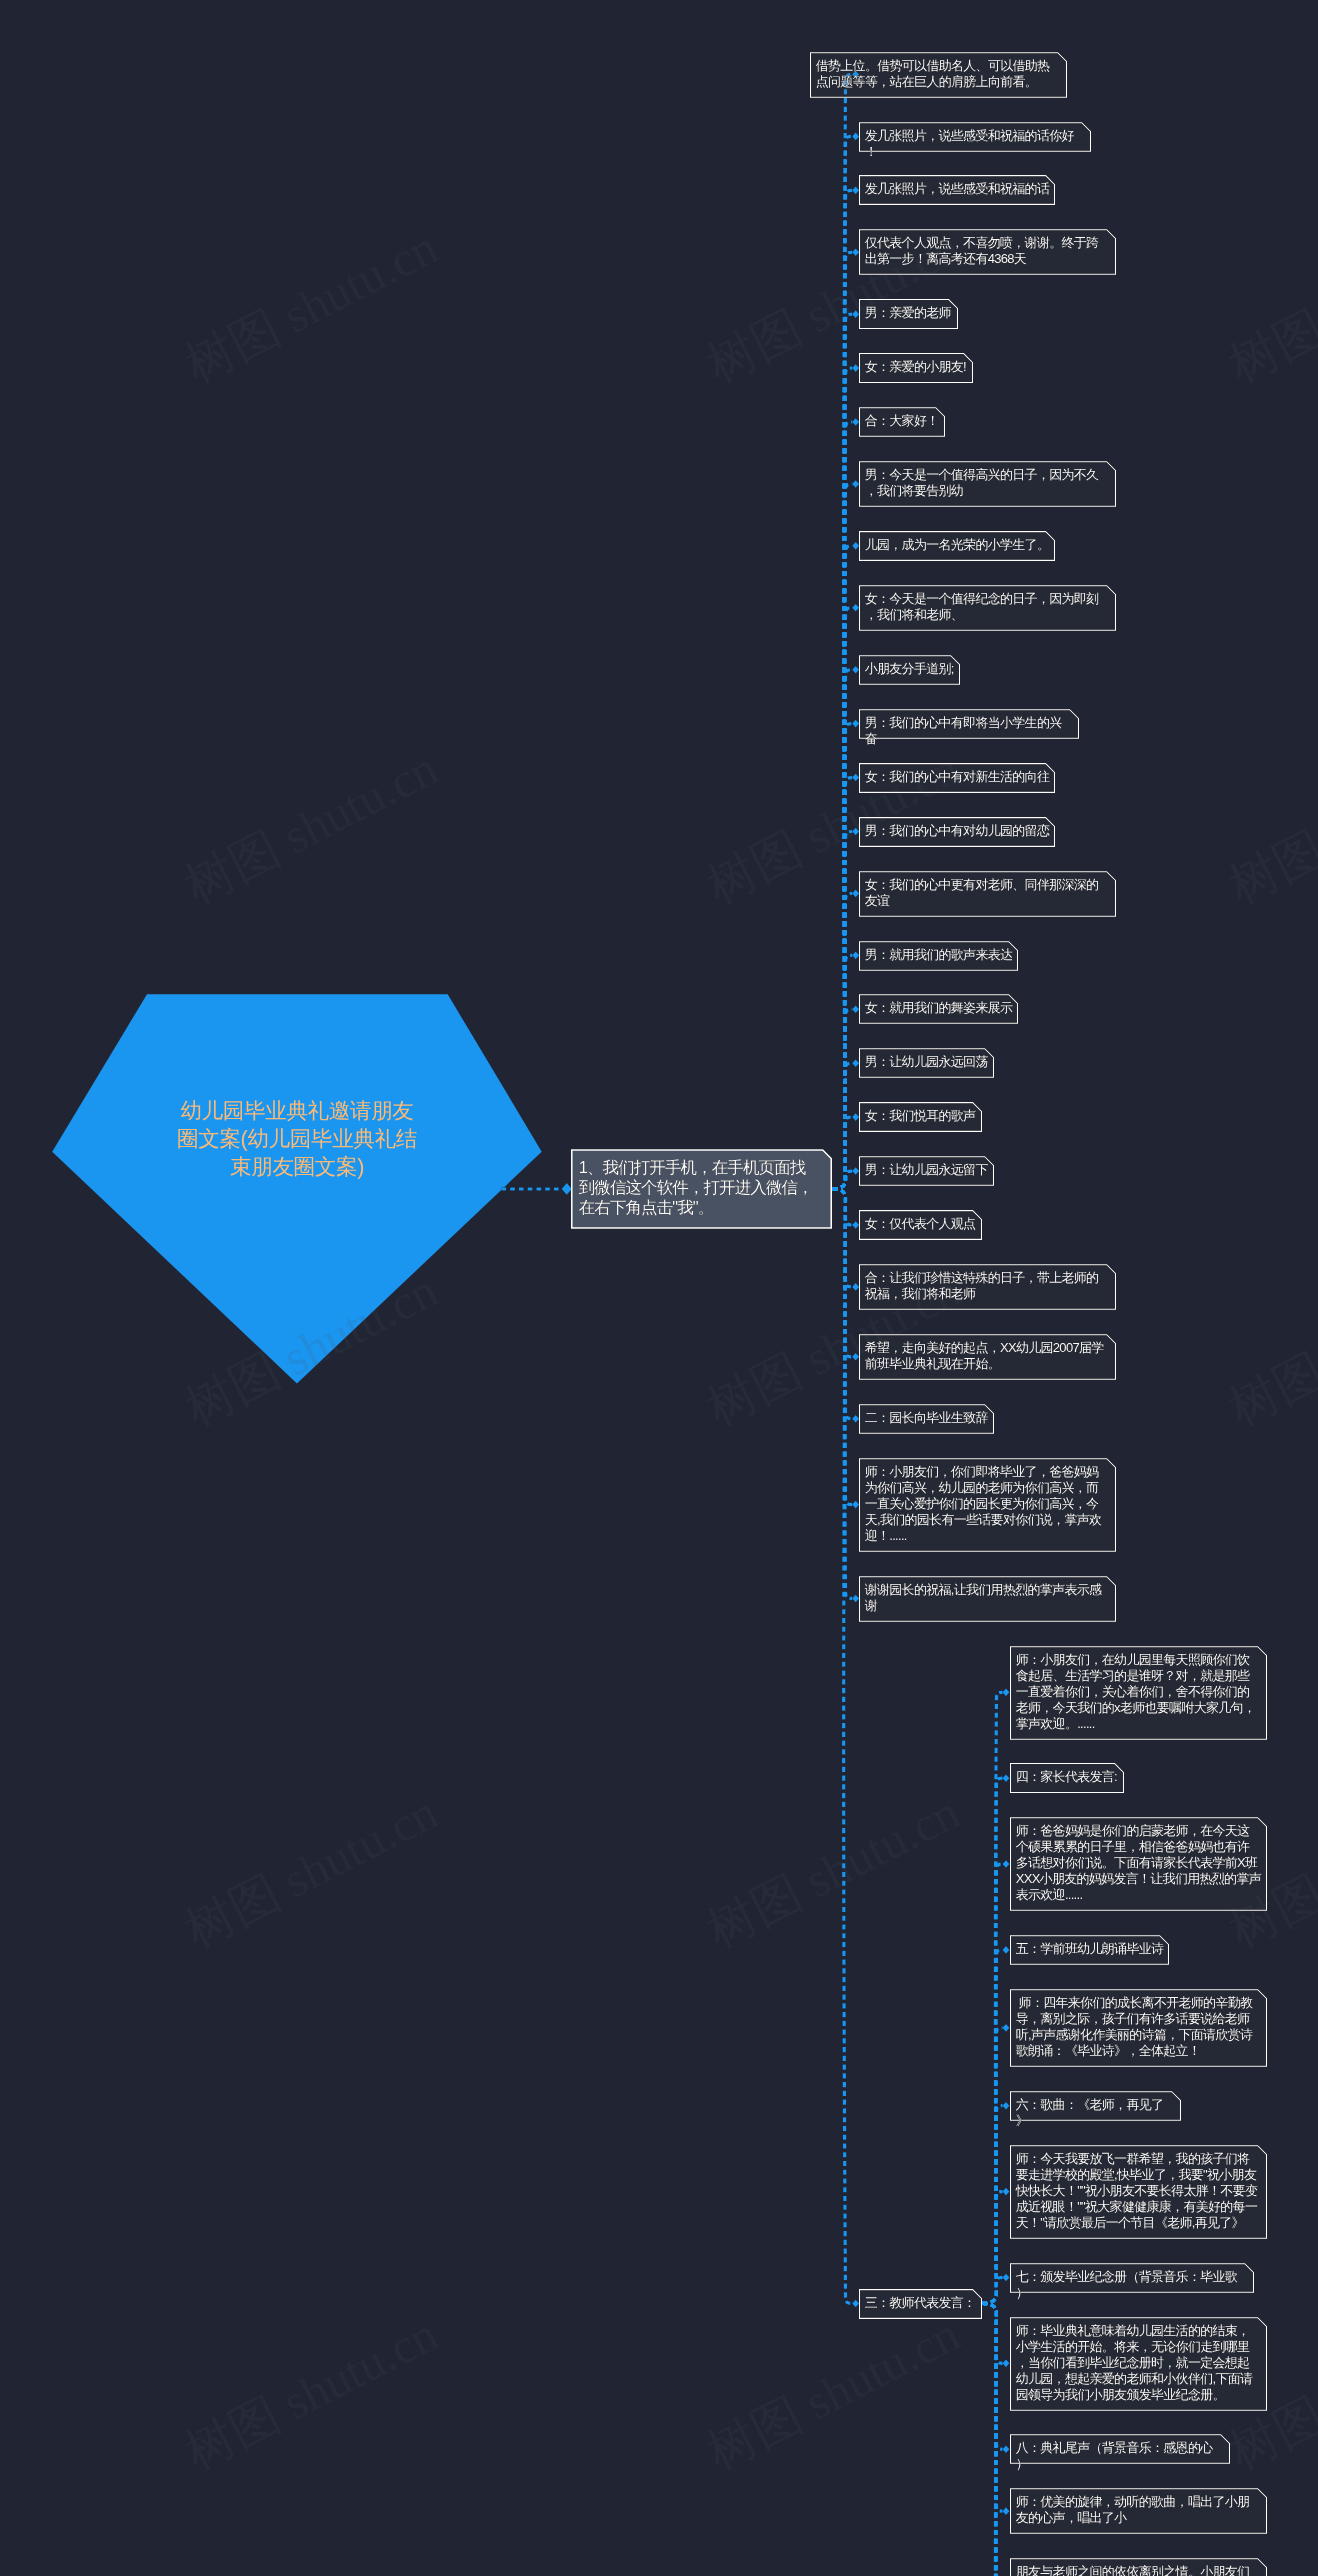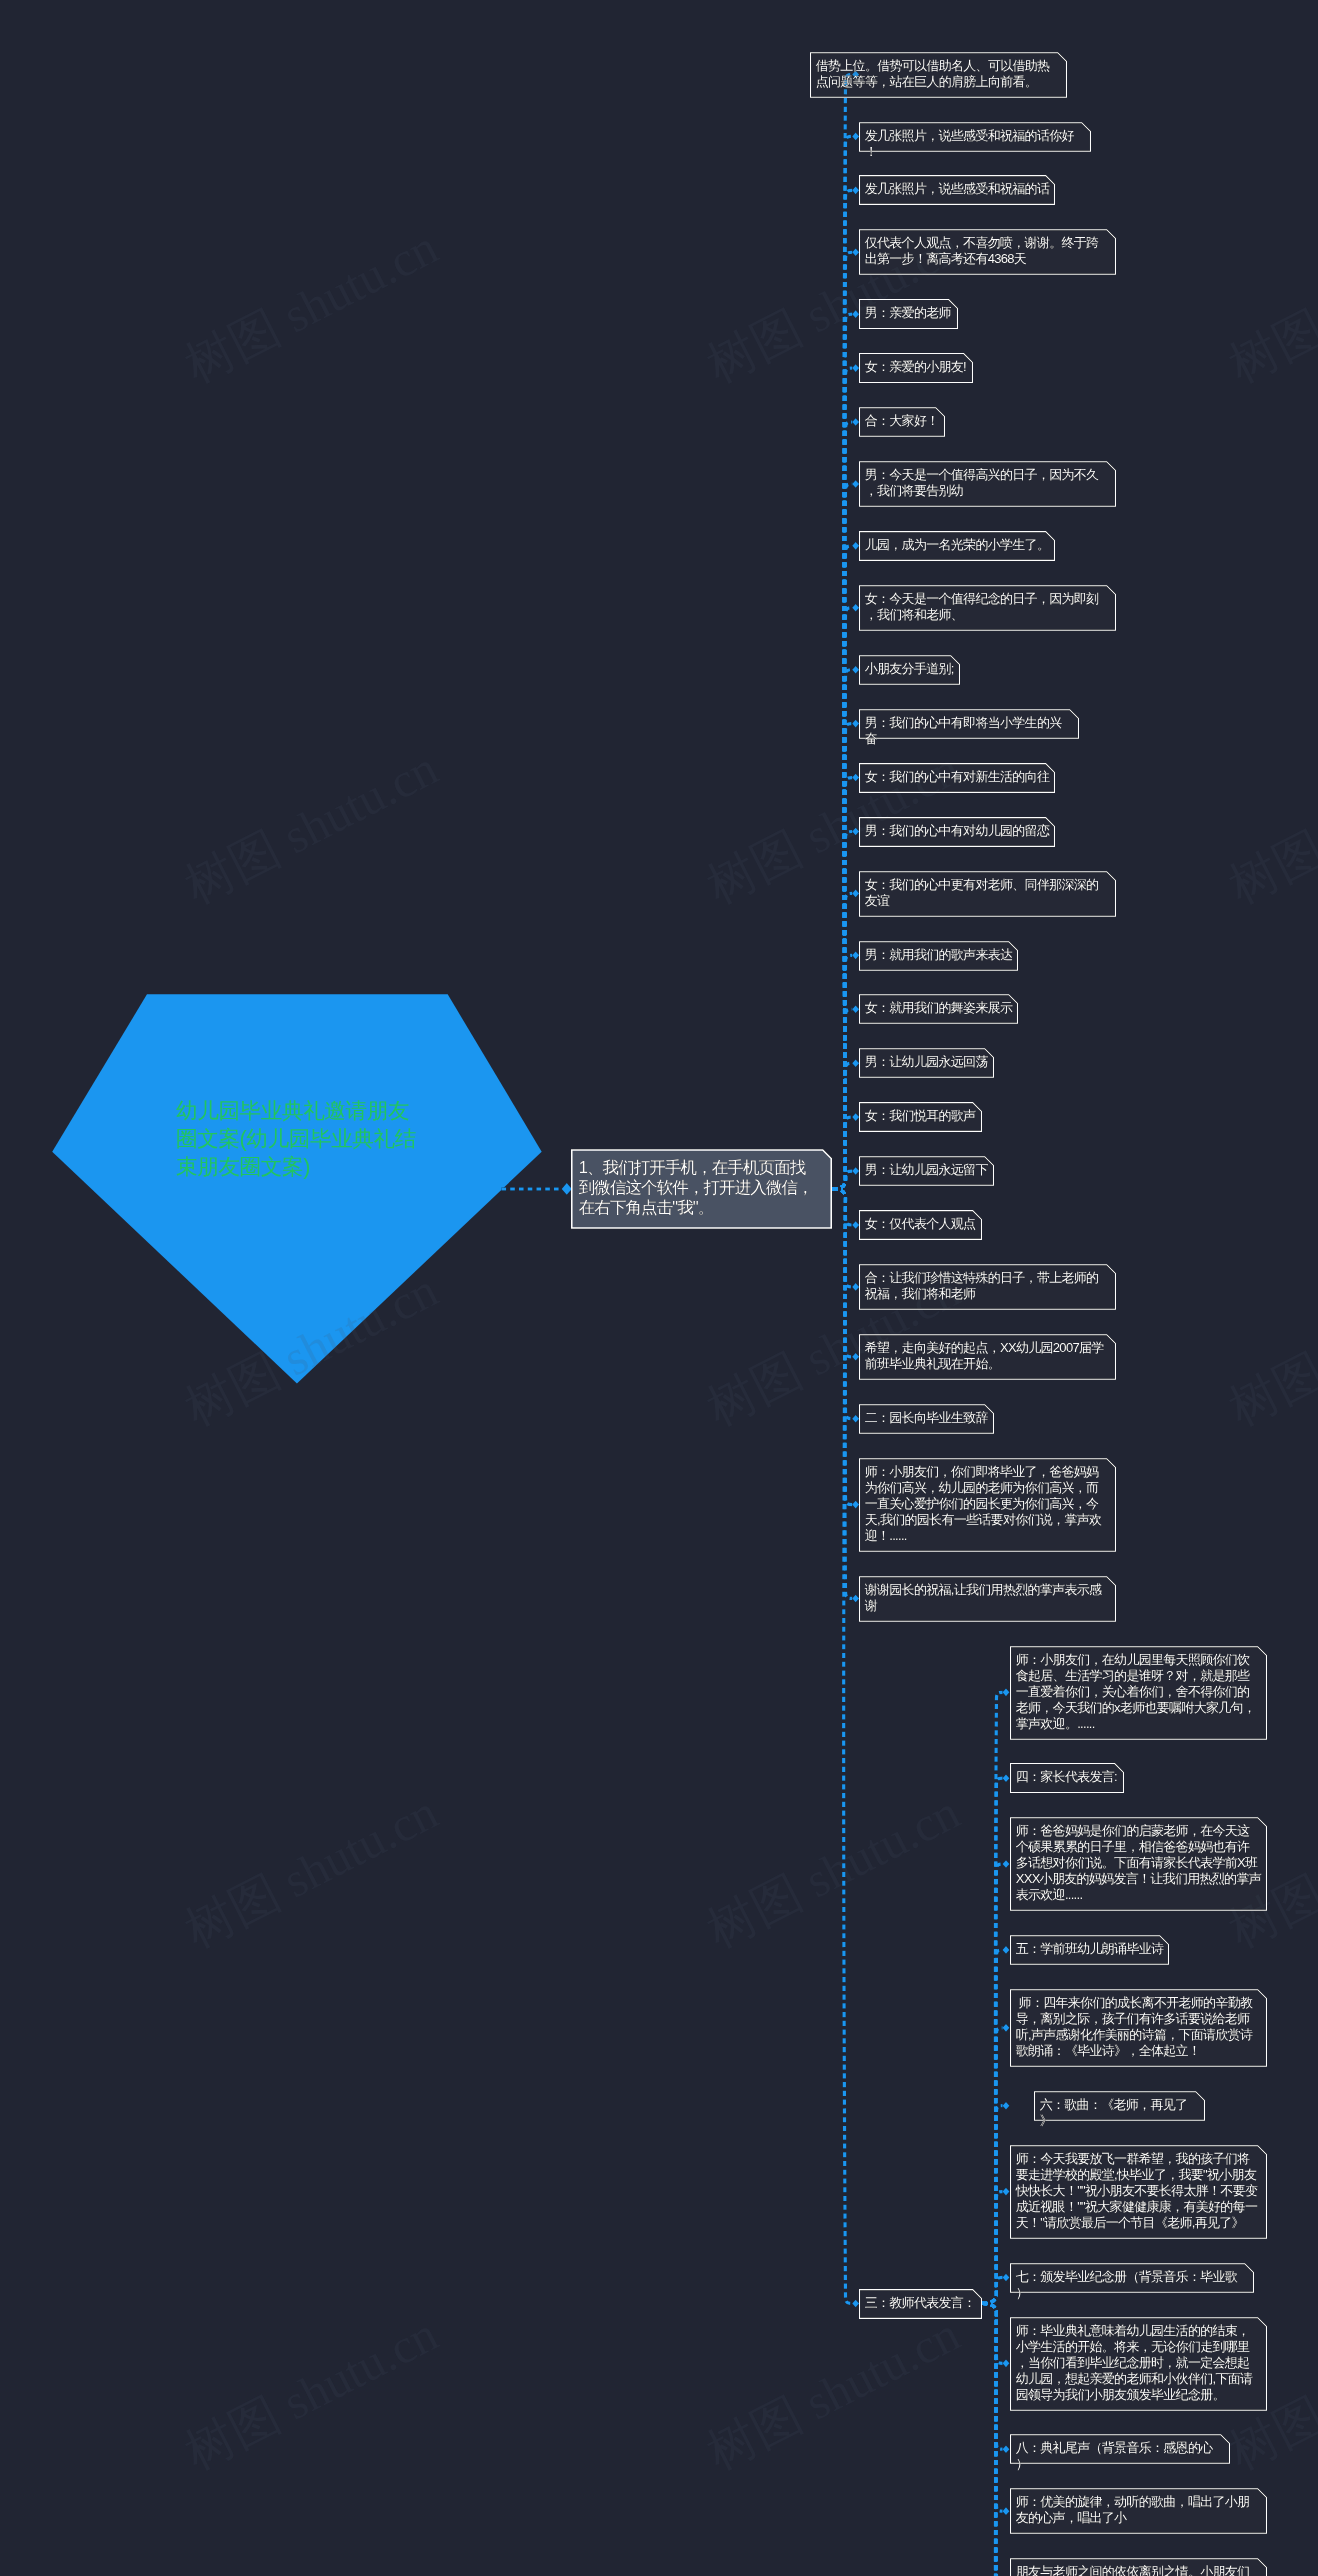--- a/index.html
+++ b/index.html
@@ -21,21 +21,21 @@
 .node .nb path{stroke:#fff;}
 .n2 .nb path{stroke-width:2;}
 .n1 .nb path{stroke-width:3;}
 .nt{position:relative;display:block;white-space:pre-wrap;word-break:break-all;line-break:anywhere;
  text-shadow:0 0 0.5px rgba(0,0,0,1),0 0 0.5px rgba(0,0,0,.9);}
 .n2 .nt{font-size:13px;letter-spacing:-0.7px;line-height:16px;padding:5.8px 5.7px;}
 .n1 .nt{font-size:16.5px;letter-spacing:-0.9px;line-height:20px;padding:8px 7.7px;}
 .n1 .nt{width:257px;box-sizing:border-box;}
 #rootnode{position:absolute;left:0;top:0;}
 #rootnode .rp{fill:#1B96F0;}
-#roottext{position:absolute;color:#22c55e;font-size:21.6px;letter-spacing:-0.4px;
+#roottext{position:absolute;text-align:center;color:#fdba74;font-size:21.6px;letter-spacing:-0.4px;
  line-height:28px;white-space:pre-wrap;word-break:break-all;}
 </style>
 </head>
 <body>
 
 <svg id="rootnode" width="1319" height="2987" viewBox="0 0 2560 5798">
     <polygon class="rp" points="285.14,1930.11 868.88,1930.11 1051.30,2235.40 576.25,2685.61 101.20,2235.40"></polygon>
   </svg>
 <div id="watermarks">
     <div class="wm" style="left:174px;top:340px">树图 shutu.cn</div>
@@ -333,21 +333,21 @@
         <path d="M1.00 1.00H291.20L308.20 18.00V56.69H1.00Z" fill="rgba(255,255,255,0.035)"></path>
       </svg>
       <span class="nt">五：学前班幼儿朗诵毕业诗</span>
     </div>
 <div class="node n2" style="left:1010px;top:1989px;width:257px;height:78px">
       <svg class="nb" width="257" height="78" viewBox="0 0 499.00 150.69">
         <path d="M1.00 1.00H481.00L498.00 18.00V149.69H1.00Z" fill="rgba(255,255,255,0.035)"></path>
       </svg>
       <span class="nt"> 师：四年来你们的成长离不开老师的辛勤教导，离别之际，孩子们有许多话要说给老师听,声声感谢化作美丽的诗篇，下面请欣赏诗歌朗诵：《毕业诗》，全体起立！</span>
     </div>
-<div class="node n2" style="left:1034px;top:2091px;width:171px;height:30px">
+<div class="node n2" style="left:1010px;top:2091px;width:171px;height:30px">
       <svg class="nb" width="171" height="30" viewBox="0 0 332.81 57.69">
         <path d="M1.00 1.00H314.81L331.81 18.00V56.69H1.00Z" fill="rgba(255,255,255,0.035)"></path>
       </svg>
       <span class="nt">六：歌曲：《老师，再见了》</span>
     </div>
 <div class="node n2" style="left:1010px;top:2145px;width:257px;height:94px">
       <svg class="nb" width="257" height="94" viewBox="0 0 499.00 181.69">
         <path d="M1.00 1.00H481.00L498.00 18.00V180.69H1.00Z" fill="rgba(255,255,255,0.035)"></path>
       </svg>
       <span class="nt">师：今天我要放飞一群希望，我的孩子们将要走进学校的殿堂,快毕业了，我要"祝小朋友快快长大！""祝小朋友不要长得太胖！不要变成近视眼！""祝大家健健康康，有美好的每一天！"请欣赏最后一个节目《老师,再见了》</span>

